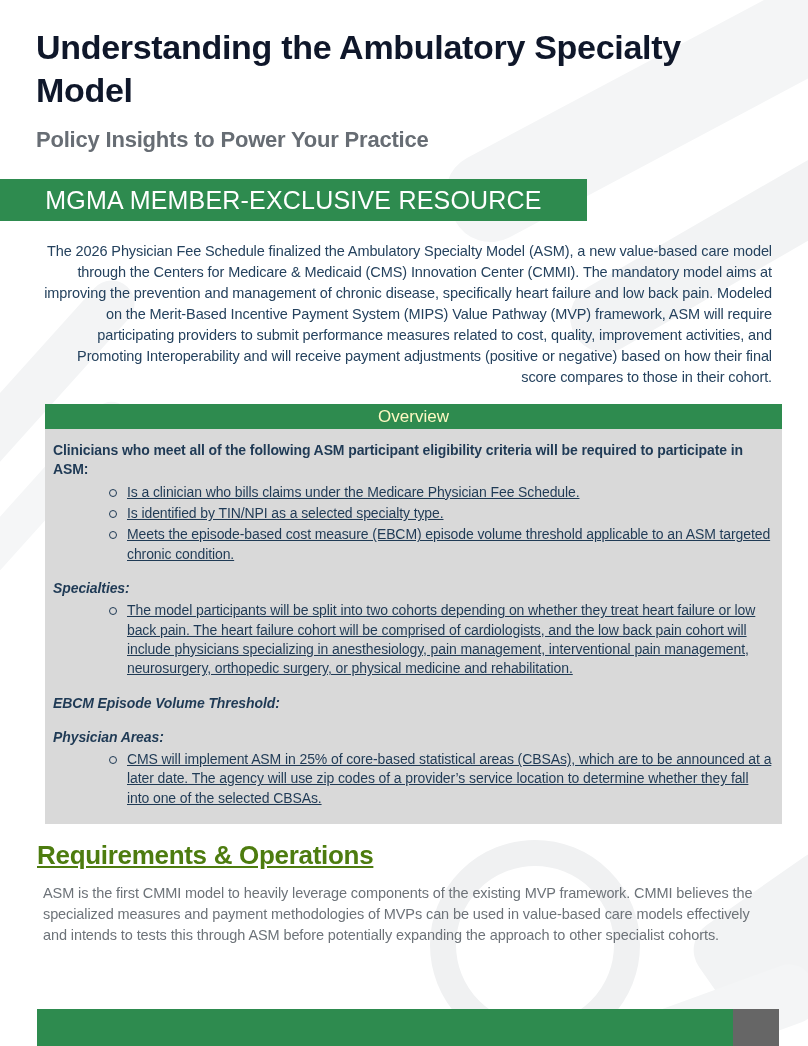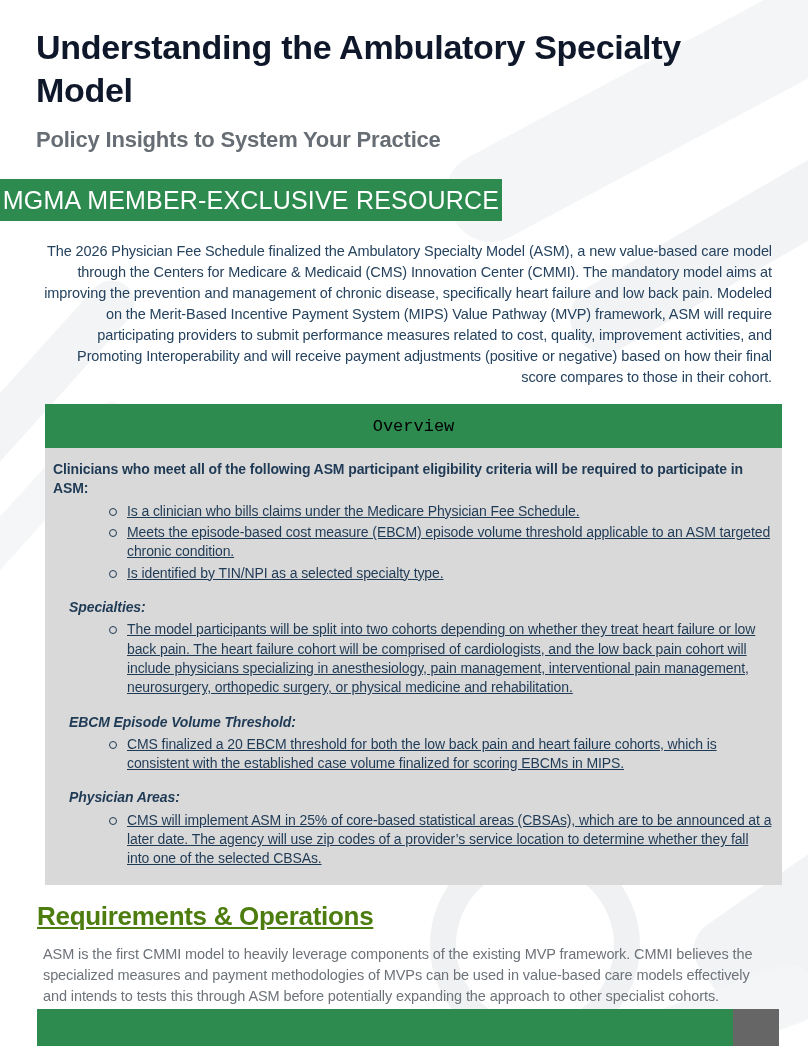--- a/index.html
+++ b/index.html
@@ -46,21 +46,21 @@
   }
   .subtitle {
     margin: 16px 0 0 36px;
     font-size: 22px;
     font-weight: 700;
     color: #676d74;
     letter-spacing: -0.2px;
   }
   .banner {
     margin-top: 26px;
-    width: 502px;
+    width: 587px;
     height: 42px;
     background: #2e8b4f;
     color: #ffffff;
     display: flex;
     align-items: center;
     justify-content: center;
     font-size: 25px;
     letter-spacing: 0.2px;
   }
 
@@ -74,39 +74,38 @@
     letter-spacing: -0.1px;
     text-align: right;
   }
 
   
   .overview {
     margin: 16px 0 0 45px;
     width: 737px;
   }
   .ov-header {
-    height: 44px;
+    height: 25px;
     background: #2e8b4f;
-    color: #000000;
+    color: #fef9c3;
     display: flex;
     align-items: center;
     justify-content: center;
     font-size: 17px;
-    font-family: Liberation Mono, monospace;
   }
   .ov-body {
     background: #d9d9d9;
     padding: 12px 10px 14px 8px;
     color: #1f3a55;
     font-size: 14px;
     line-height: 1.38;
     letter-spacing: -0.1px;
   }
   .ov-lead { font-weight: 700; }
-  .ov-subhead { font-weight: 700; font-style: italic; margin-top: 15px; margin-left: 16px; }
+  .ov-subhead { font-weight: 700; font-style: italic; margin-top: 15px; }
   .ov-list { list-style: none; margin-top: 3px; }
   .ov-list li {
     position: relative;
     margin: 2px 0 2px 56px;
     padding-left: 18px;
     text-decoration: underline;
   }
   .ov-list li::before {
     content: "";
     position: absolute;
@@ -160,50 +159,47 @@
   <div class="wm wm-streak3"></div>
   <div class="wm wm-streak4"></div>
   <div class="wm wm-ring"></div>
   <div class="wm wm-blob1"></div>
   <div class="wm wm-blob2"></div>
 
   <div class="content">
 
     <h1 class="title">Understanding the Ambulatory Specialty Model</h1>
 
-    <h2 class="subtitle">Policy Insights to System Your Practice</h2>
+    <h2 class="subtitle">Policy Insights to Power Your Practice</h2>
 
     <div class="banner">
       <span>MGMA MEMBER-EXCLUSIVE RESOURCE</span>
     </div>
 
     <p class="intro">The 2026 Physician Fee Schedule finalized the Ambulatory Specialty Model (ASM), a new value-based care model through the Centers for Medicare &amp; Medicaid (CMS) Innovation Center (CMMI). The mandatory model aims at improving the prevention and management of chronic disease, specifically heart failure and low back pain. Modeled on the Merit-Based Incentive Payment System (MIPS) Value Pathway (MVP) framework, ASM will require participating providers to submit performance measures related to cost, quality, improvement activities, and Promoting Interoperability and will receive payment adjustments (positive or negative) based on how their final score compares to those in their cohort.</p>
 
     <section class="overview">
       <div class="ov-header">
         <span>Overview</span>
       </div>
       <div class="ov-body">
 
         <p class="ov-lead">Clinicians who meet all of the following ASM participant eligibility criteria will be required to participate in ASM:</p>
         <ul class="ov-list">
           <li>Is a clinician who bills claims under the Medicare Physician Fee Schedule.</li>
+          <li>Is identified by TIN/NPI as a selected specialty type.</li>
           <li>Meets the episode-based cost measure (EBCM) episode volume threshold applicable to an ASM targeted chronic condition.</li>
-          <li>Is identified by TIN/NPI as a selected specialty type.</li>
         </ul>
 
         <p class="ov-subhead">Specialties:</p>
         <ul class="ov-list">
           <li>The model participants will be split into two cohorts depending on whether they treat heart failure or low back pain. The heart failure cohort will be comprised of cardiologists, and the low back pain cohort will include physicians specializing in anesthesiology, pain management, interventional pain management, neurosurgery, orthopedic surgery, or physical medicine and rehabilitation.</li>
         </ul>
 
         <p class="ov-subhead">EBCM Episode Volume Threshold:</p>
-        <ul class="ov-list">
-          <li>CMS finalized a 20 EBCM threshold for both the low back pain and heart failure cohorts, which is consistent with the established case volume finalized for scoring EBCMs in MIPS.</li>
-        </ul>
 
         <p class="ov-subhead">Physician Areas:</p>
         <ul class="ov-list">
           <li>CMS will implement ASM in 25% of core-based statistical areas (CBSAs), which are to be announced at a later date. The agency will use zip codes of a provider’s service location to determine whether they fall into one of the selected CBSAs.</li>
         </ul>
 
       </div>
     </section>
 
     <h3 class="req-heading">Requirements &amp; Operations</h3>

